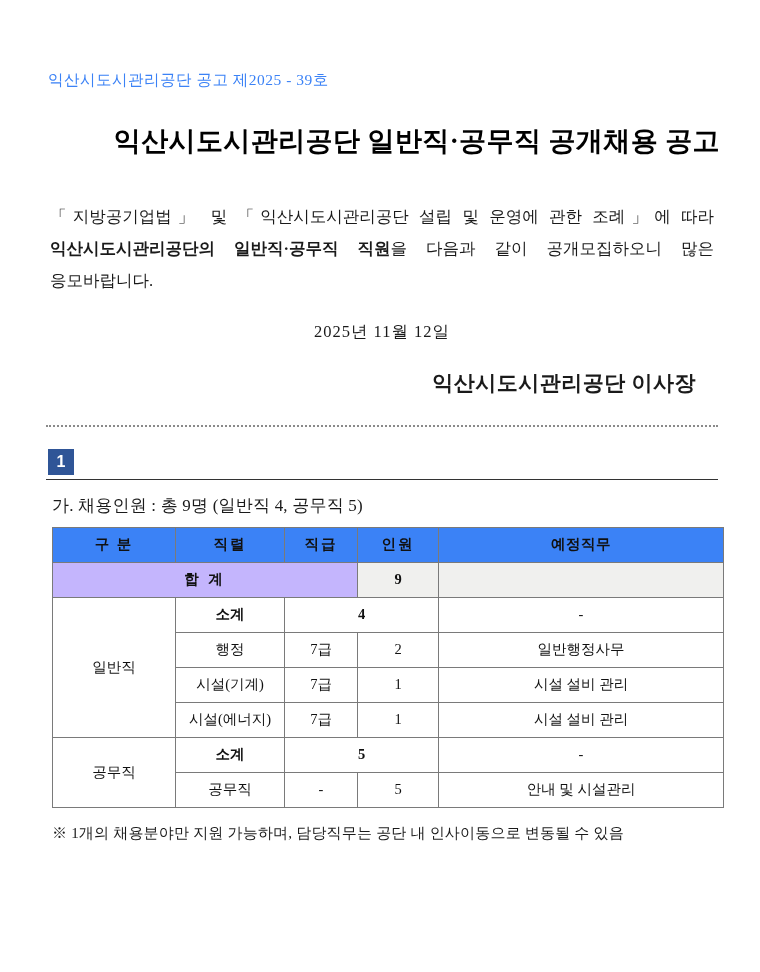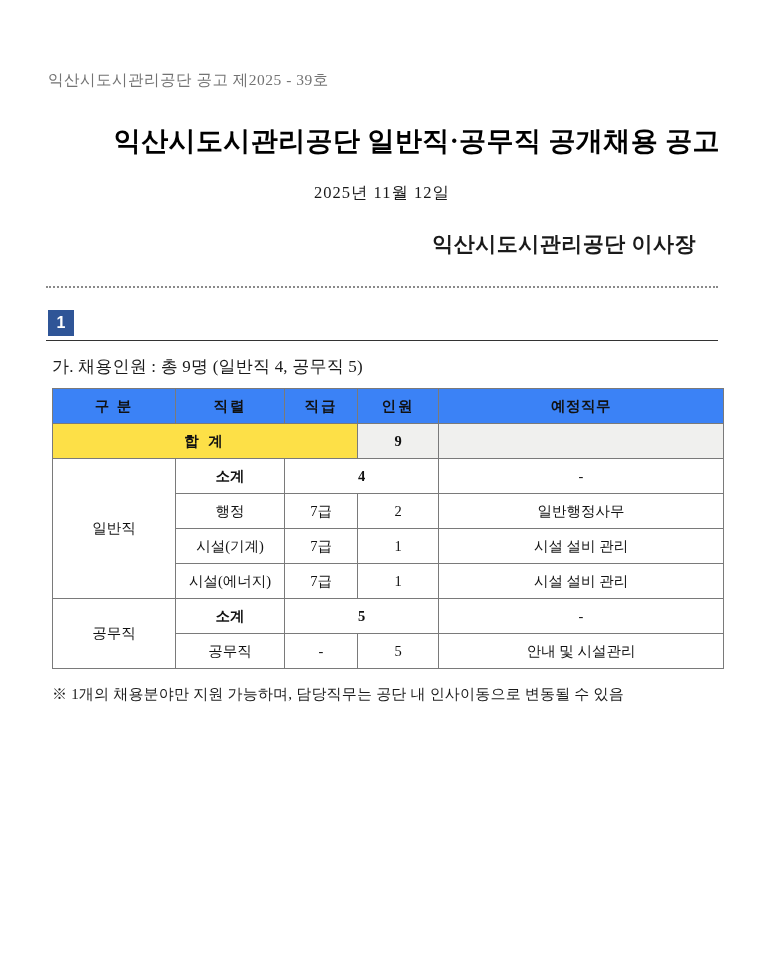--- a/index.html
+++ b/index.html
@@ -17,21 +17,21 @@
   .page {
     position: relative;
     width: 760px;
     height: 972px;
     box-sizing: border-box;
     padding: 56px 40px 0 44px;
   }
   .doc-number {
     font-size: 15.5px;
     letter-spacing: 0.5px;
-    color: #737373;
+    color: #3b82f6;
     margin: 14px 0 0 4px;
   }
   .doc-title {
     text-align: right;
     font-size: 27px;
     font-weight: bold;
     letter-spacing: 0.4px;
     margin: 32px 0 0 0;
     color: #000;
   }
@@ -113,21 +113,21 @@
   }
   table.recruit thead th {
     background: #3b82f6;
     font-weight: bold;
     letter-spacing: 2px;
   }
   table.recruit thead th.nols {
     letter-spacing: 0.5px;
   }
   td.total-label {
-    background: #fde047;
+    background: #c4b5fd;
     font-weight: bold;
     letter-spacing: 3px;
   }
   td.total-value {
     background: #f0f0ee;
     font-weight: bold;
   }
   td.total-blank {
     background: #f0f0ee;
   }
@@ -145,20 +145,21 @@
 </style>
 </head>
 <body>
 
 <div class="page">
 
   <div class="doc-number">익산시도시관리공단 공고 제2025 - 39호</div>
 
   <h1 class="doc-title">익산시도시관리공단 일반직·공무직 공개채용 공고</h1>
 
+  <p class="intro"><span>「지방공기업법」 및 「익산시도시관리공단 설립 및 운영에 관한 조례」에 따라 </span><span class="b">익산시도시관리공단의 일반직·공무직 직원</span><span>을 다음과 같이 공개모집하오니 많은 응모바랍니다.</span></p>
 
   <div class="date-line">2025년  11월  12일</div>
 
   <div class="signer">익산시도시관리공단 이사장</div>
 
   <div class="divider"></div>
 
   <div class="section-head">
     <div class="section-num">1</div>
   </div>

